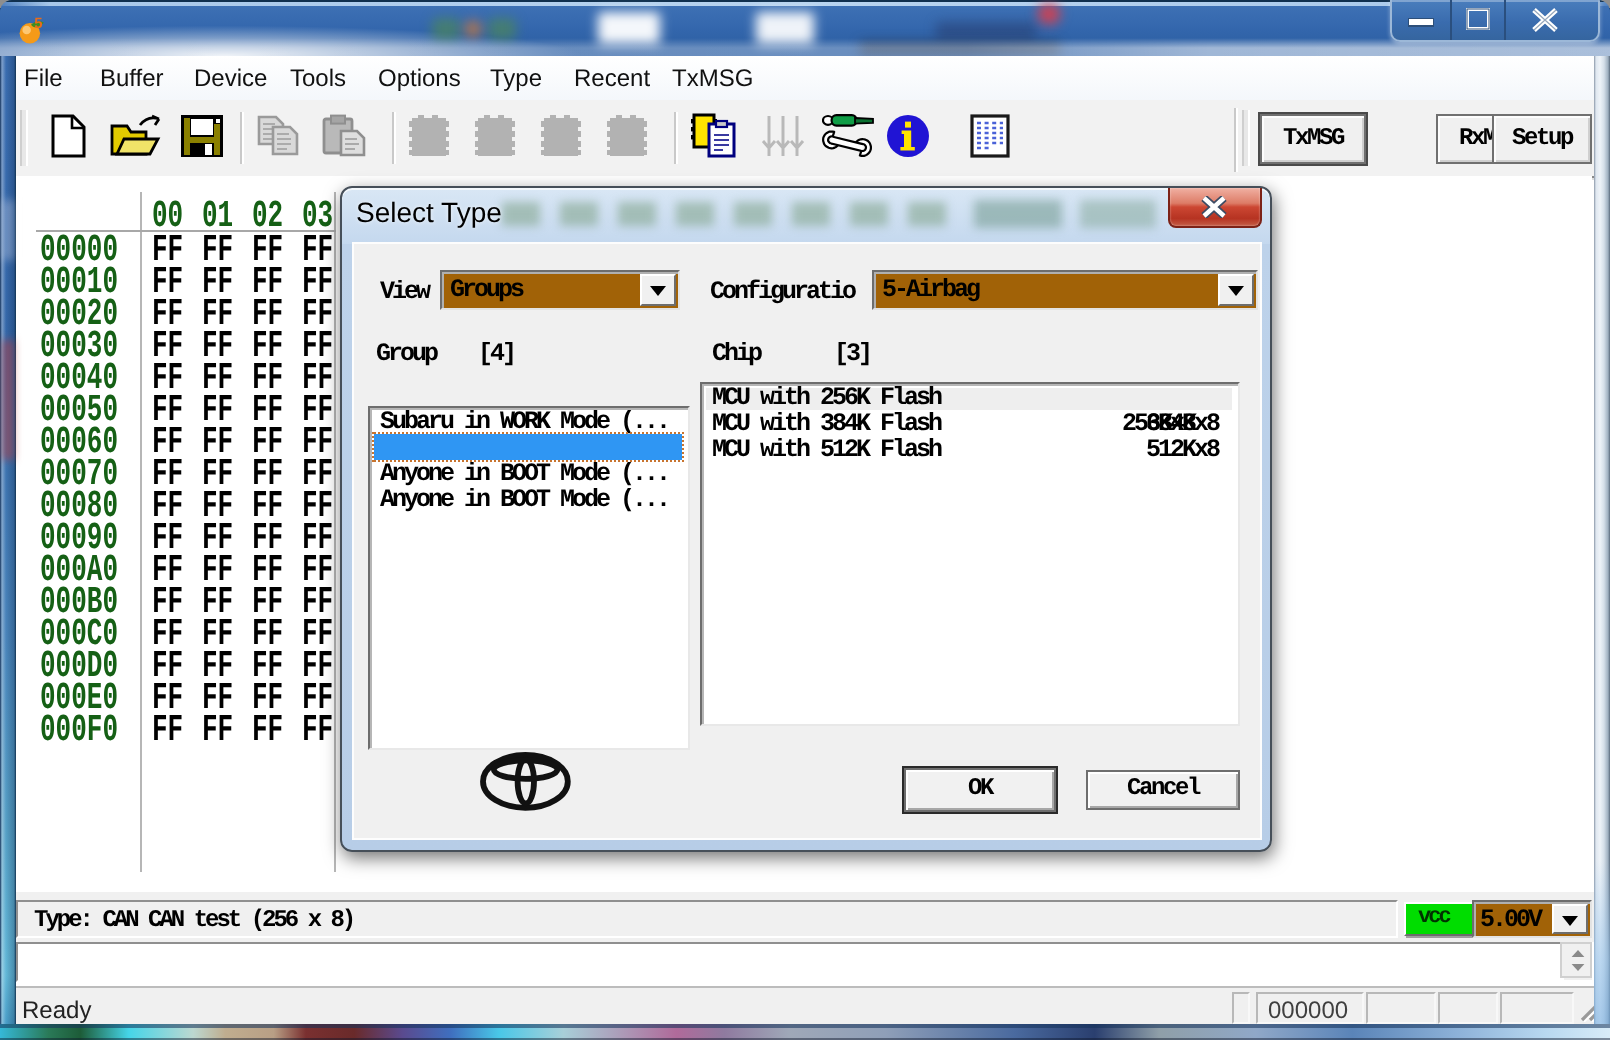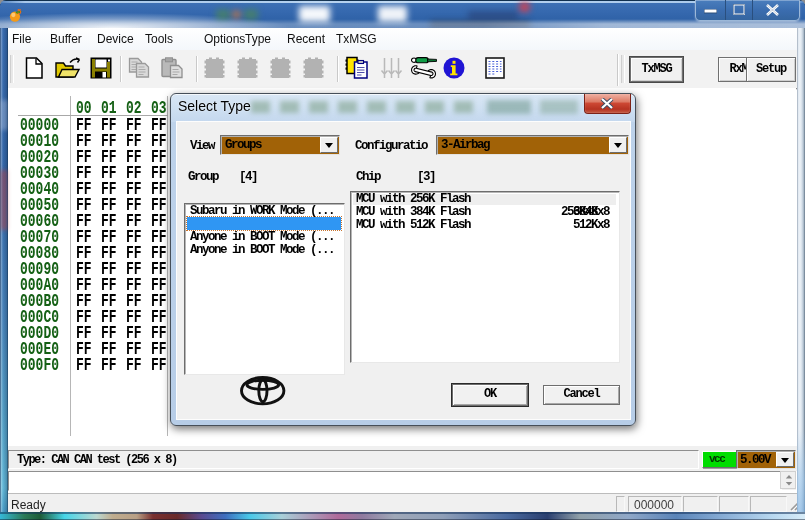--- a/index.html
+++ b/index.html
@@ -94,21 +94,21 @@
         <path d="M1 1 L12 11 M12 1 L1 11" stroke="#2d4f79" stroke-width="0.6" opacity="0.5"></path>
       </svg>
   </div>
 </div>
 
 <div class="abs" id="menubar">
   <span style="left:4px">File</span>
     <span style="left:42px">Buffer</span>
     <span style="left:89px">Device</span>
     <span style="left:137px">Tools</span>
-    <span style="left:196px">Options</span>
+    <span style="left:181px">Options</span>
     <span style="left:237px">Type</span>
     <span style="left:279px">Recent</span>
     <span style="left:328px">TxMSG</span>
 </div>
 
 <div class="abs" id="toolbar"></div>
 <div class="grip" style="left:10px;top:55px"></div>
 <div class="tsep" style="left:120px;top:56px"></div>
 <div class="tsep" style="left:196px;top:56px"></div>
 <div class="tsep" style="left:337px;top:56px"></div>
@@ -432,21 +432,21 @@
 <div class="abs" id="dlgtitle">Select Type</div>
 <div class="abs" id="dlgclient"></div>
 
 <div class="abs m12" style="left:190px;top:139px;">View</div>
 <div class="combo" style="left:220px;top:135px;width:118px;height:18px;">
   <div class="abs m12" style="left:4px;top:2px;">Groups</div>
     <div class="cbarrow"></div>
 </div>
 <div class="abs m12" style="left:355px;top:139px;text-align:center;">Configuratio</div>
 <div class="combo" style="left:436px;top:135px;width:191px;height:18px;">
-  <div class="abs m12" style="left:4px;top:2px;">3-Airbag</div>
+  <div class="abs m12" style="left:4px;top:2px;">5-Airbag</div>
     <div class="cbarrow"></div>
 </div>
 <div class="abs m12" style="left:188px;top:169.5px;">Group</div>
 <div class="abs m12" style="left:239px;top:169.5px;">[4]</div>
 <div class="abs m12" style="left:356px;top:169.5px;">Chip</div>
 <div class="abs m12" style="left:417px;top:169.5px;">[3]</div>
 
 <div class="listbox" id="grouplist" style="left:184px;top:191px;width:159px;height:169.5px;margin-top:12px;">
   <div class="abs m12" style="left:5px;top:-0.5px;">Subaru in WORK Mode (...</div>
   <div class="abs" style="left:1.5px;top:13.4px;width:154px;height:12.6px;background:#2f96f3;outline:1px dotted #c8742f;"></div>

